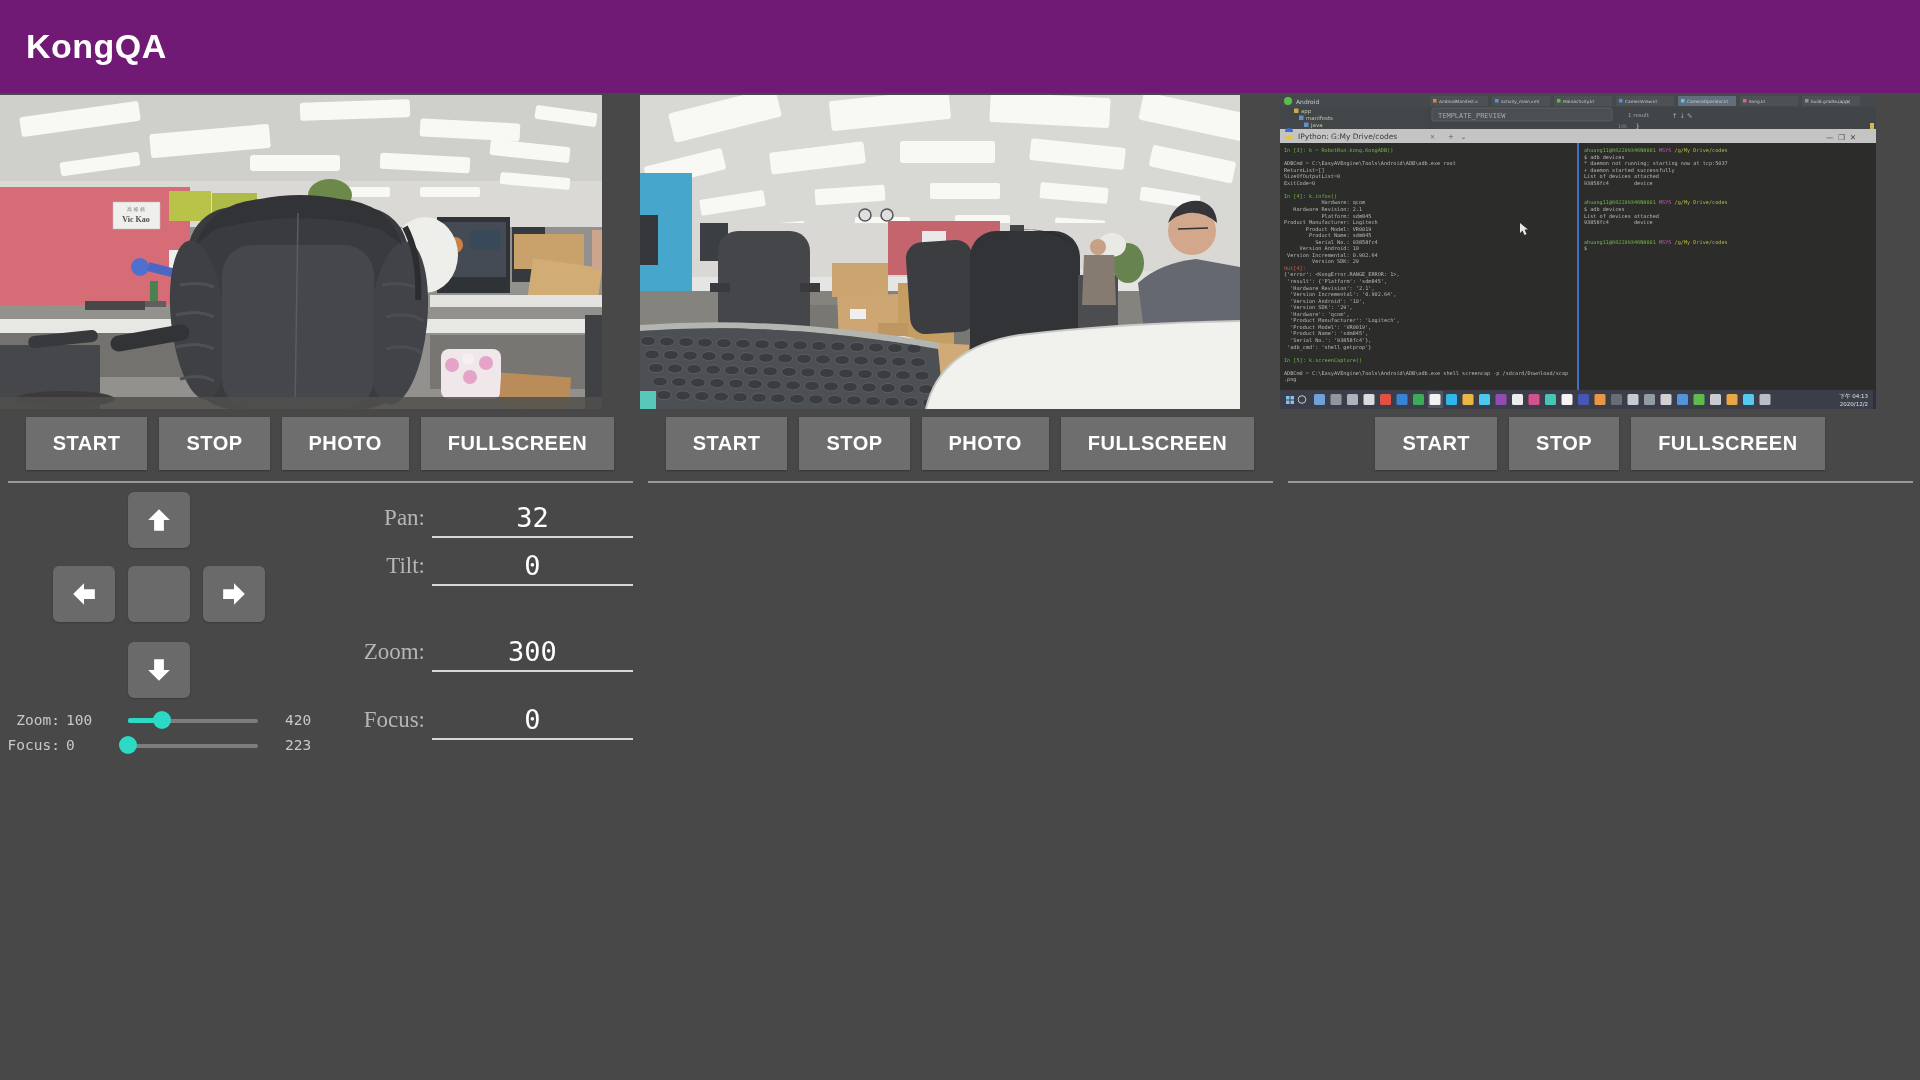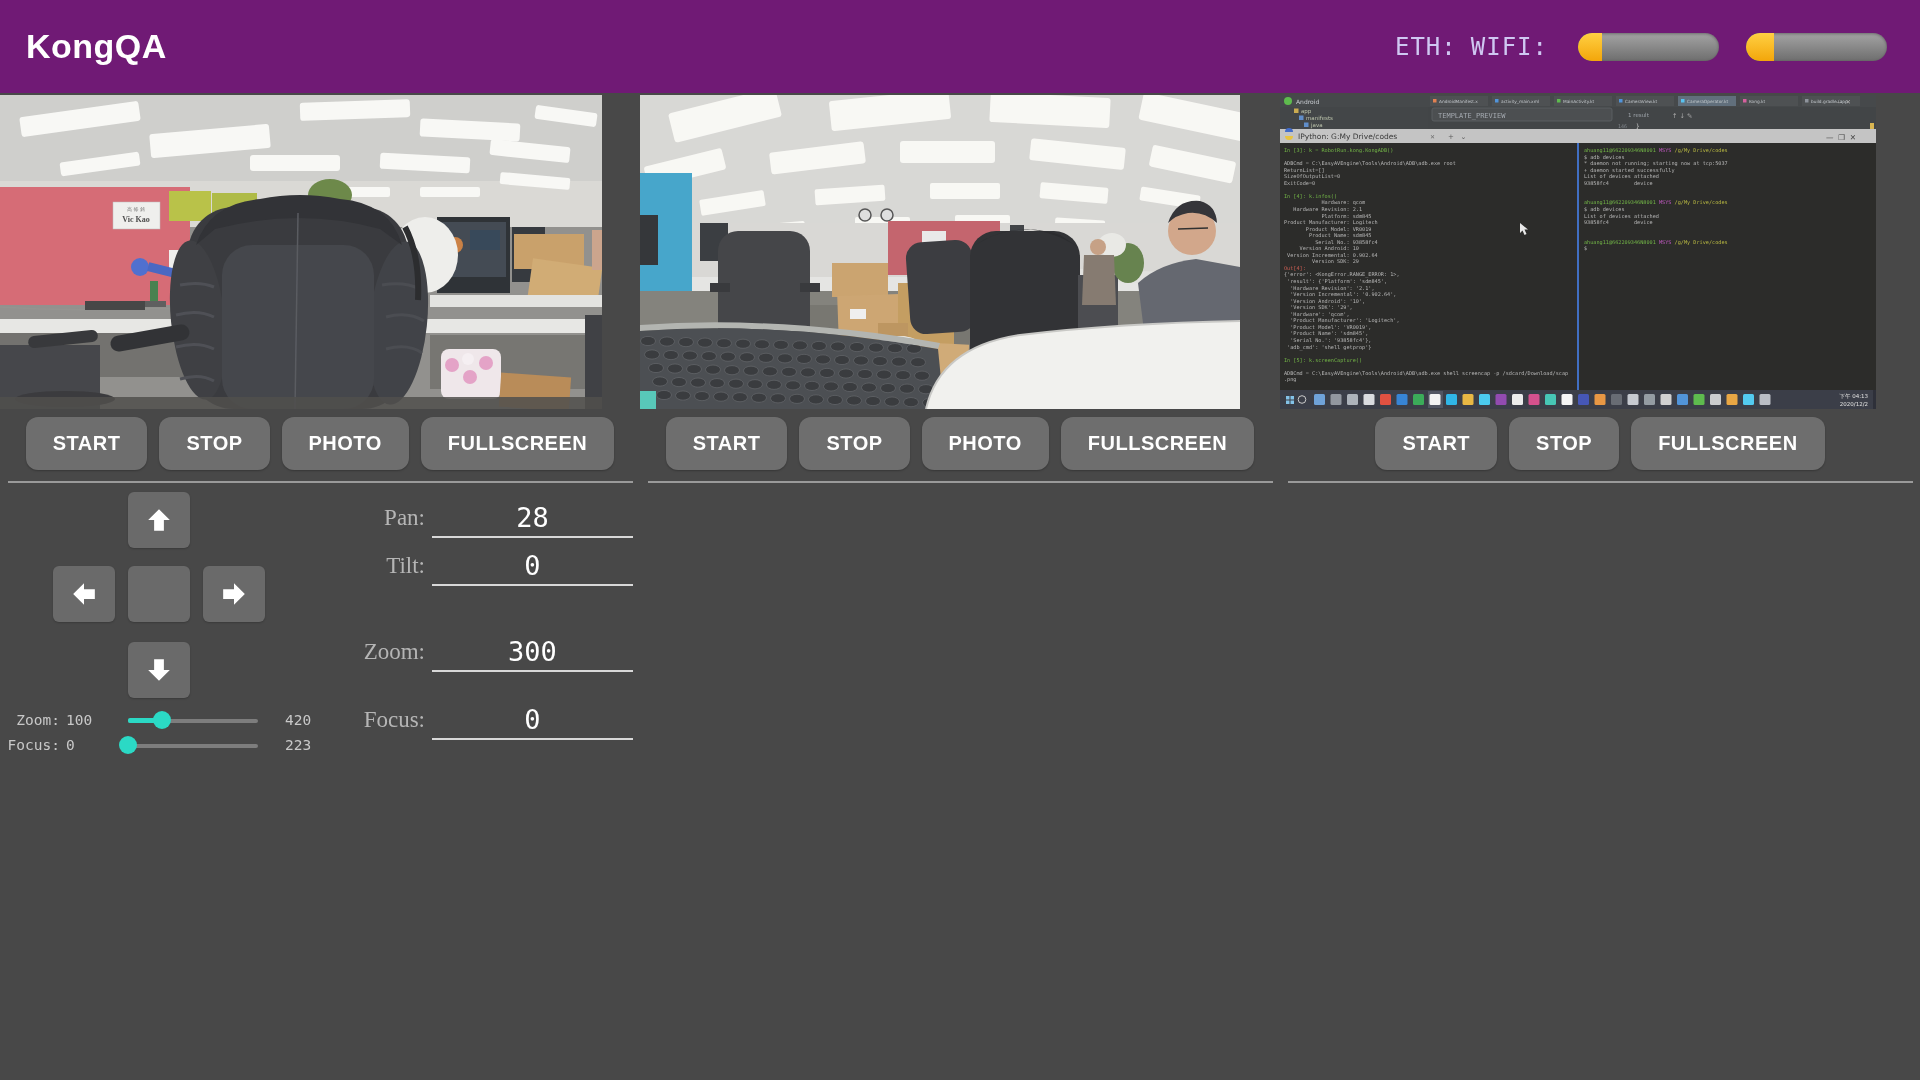--- a/index.html
+++ b/index.html
@@ -14,21 +14,21 @@
   .lbl-eth{margin-right:14px;}
   .lbl-wifi{margin-right:30px;}
   .bar{width:141px;height:28px;border-radius:14px;background:linear-gradient(#a4a4a4,#6e6e6e);
        box-shadow:inset 0 1px 3px rgba(0,0,0,.35);overflow:hidden;}
   .bar+.bar{margin-left:27px;}
   .bar-fill{height:100%;background:linear-gradient(#ffd043,#f3a60a);border-radius:14px 0 0 14px;}
   
   .cam{position:absolute;top:95px;display:block;}
   
   .btn-row{position:absolute;top:417px;width:640px;display:flex;justify-content:center;gap:12px;}
-  .btn{height:53px;background:#6e6e6e;border:none;border-radius:12px;color:#fff;
+  .btn{height:53px;background:#6e6e6e;border:none;border-radius:0;color:#fff;
        font-family:"Liberation Sans",sans-serif;font-size:20px;font-weight:bold;letter-spacing:.5px;
        padding:0 27px;box-shadow:0 1px 2px rgba(0,0,0,.25);display:flex;align-items:center;justify-content:center;}
   .divider{position:absolute;top:481px;height:2px;width:625px;background:#9a9a9a;}
   
   .pad-btn{position:absolute;width:62px;height:56px;background:#6a6a6a;border:none;border-radius:6px;
            display:flex;align-items:center;justify-content:center;box-shadow:0 1px 2px rgba(0,0,0,.2);}
   
   .field-row{position:absolute;left:300px;width:333px;height:40px;}
   .field-label{position:absolute;right:208px;top:7px;font-family:Liberation Serif, serif;
                font-size:23px;color:#b5b5b5;white-space:nowrap;}
@@ -52,30 +52,20 @@
   .cl-m{fill:#c052c0;} .cl-y{fill:#b8b83a;}
   .con{font-family:"DejaVu Sans Mono",monospace;font-size:5.2px;}
 </style>
 </head>
 <body>
 
 <div class="stage">
 
   <header class="hdr">
     <div class="hdr-title">KongQA</div>
-    <div class="net">
-      <span class="net-label lbl-eth">ETH:</span>
-      <span class="net-label lbl-wifi">WIFI:</span>
-      <div class="bar">
-          <div class="bar-fill" id="ethFill" style="width: 17%;"></div>
-        </div>
-      <div class="bar">
-          <div class="bar-fill" id="wifiFill" style="width: 20%;"></div>
-        </div>
-    </div>
   </header>
 
   <svg class="cam" style="left:0" width="602" height="314" viewBox="0 0 602 314">
     <rect width="602" height="314" fill="#8c8b87"></rect>
     <rect x="0" y="0" width="602" height="126" fill="#ccccc9"></rect>
     <rect x="0" y="86" width="602" height="46" fill="#d8d7d3"></rect>
     <g fill="#f8f8f5">
       <rect x="20" y="14" width="120" height="20" rx="3" transform="rotate(-8 80 24)"></rect>
       <rect x="150" y="34" width="120" height="24" rx="3" transform="rotate(-5 210 46)"></rect>
       <rect x="300" y="6" width="110" height="18" rx="3" transform="rotate(-2 355 15)"></rect>
@@ -534,21 +524,21 @@
   <button class="pad-btn" style="left:128px;top:642px">
     <svg width="26" height="26" viewBox="0 0 24 24">
         <g transform="rotate(180 12 12)">
           <polygon points="12,2 22,12 16.5,12 16.5,22 7.5,22 7.5,12 2,12" fill="#fff"></polygon>
         </g>
       </svg>
   </button>
 
   <div class="field-row" style="top:498px">
     <span class="field-label">Pan:</span>
-    <div class="field-value">28</div>
+    <div class="field-value">32</div>
   </div>
   <div class="field-row" style="top:546px">
     <span class="field-label">Tilt:</span>
     <div class="field-value">0</div>
   </div>
   <div class="field-row" style="top:632px">
     <span class="field-label">Zoom:</span>
     <div class="field-value">300</div>
   </div>
   <div class="field-row" style="top:700px">

